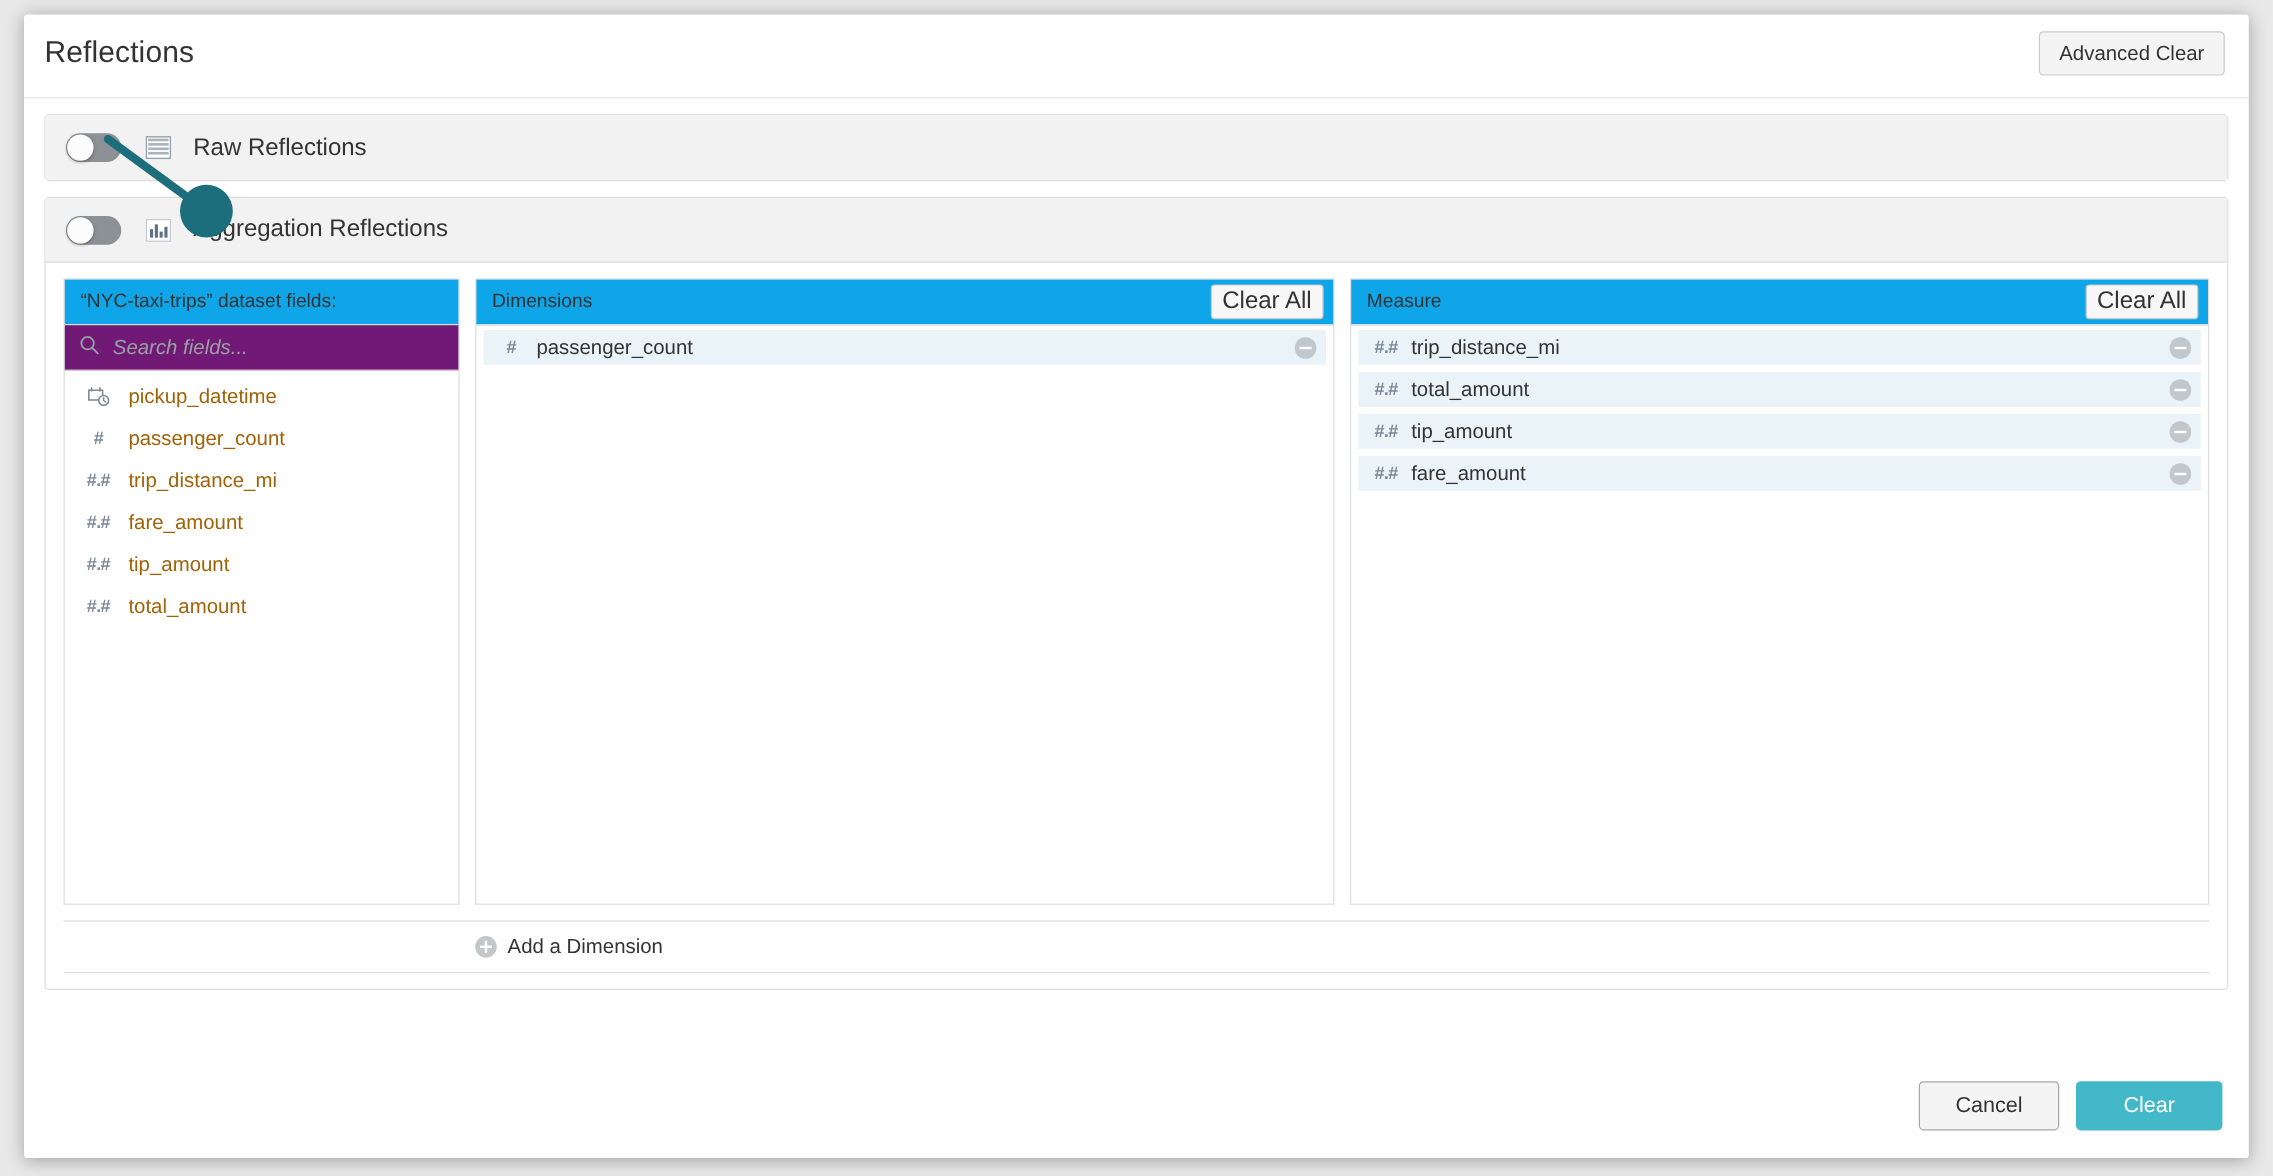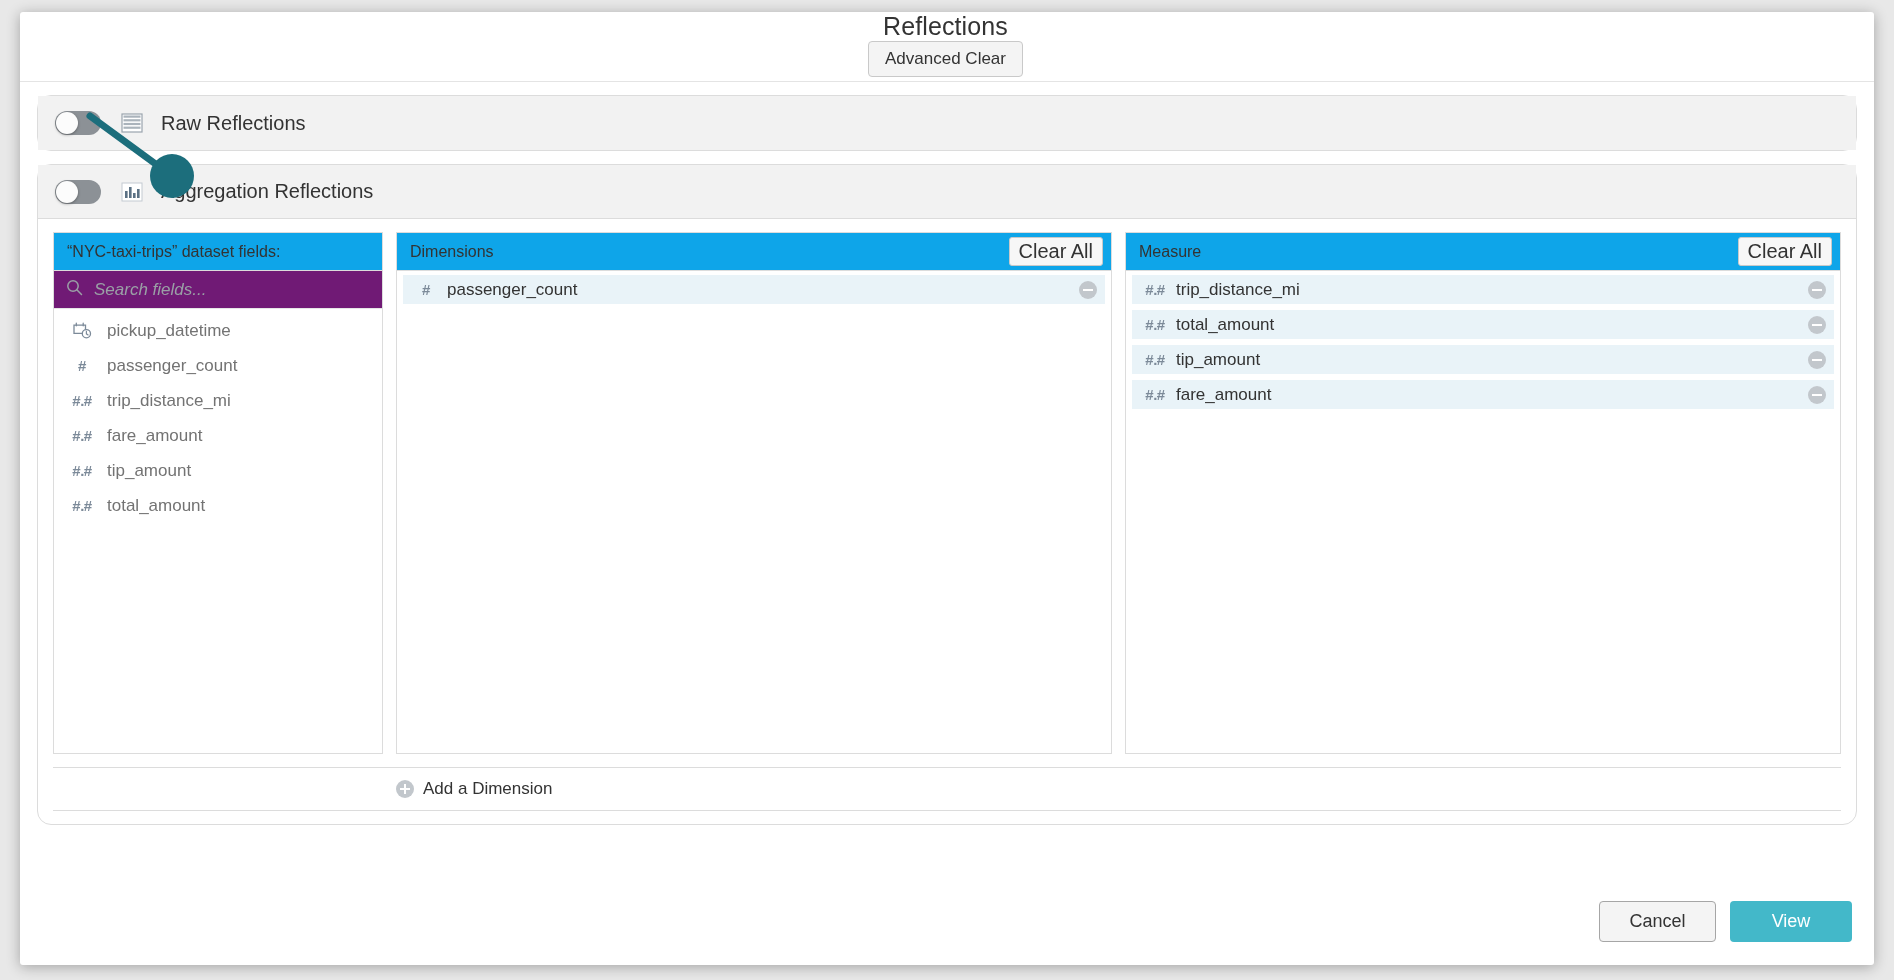--- a/index.html
+++ b/index.html
@@ -20,21 +20,20 @@
     box-shadow: 0 2px 14px rgba(0,0,0,0.30);
   }
 
   
   .modal-header {
     height: 70px;
     border-bottom: 1px solid #e4e4e4;
     display: flex;
     align-items: center;
     padding: 0 20px 4px 17px;
-    flex-direction: column;
   }
   .modal-title {
     font-size: 25px;
     color: #333333;
     font-weight: 400;
     letter-spacing: 0.1px;
   }
   .header-spacer { flex: 1; }
   .btn-advanced {
     background: #f4f4f4;
@@ -45,21 +44,21 @@
     font-size: 17px;
     color: #333;
     font-family: "Liberation Sans", sans-serif;
     cursor: pointer;
   }
 
   
   .section {
     margin: 13px 17px 0 17px;
     border: 1px solid #dcdcdc;
-    border-radius: 14px;
+    border-radius: 4px;
   }
   .section-bar {
     background: #f2f2f2;
     height: 54px;
     display: flex;
     align-items: center;
     padding-left: 17px;
   }
   .section-agg .section-bar { border-bottom: 1px solid #dcdcdc; }
 
@@ -159,21 +158,21 @@
     padding-left: 13px;
     cursor: pointer;
   }
   .field-row .type-icon {
     width: 30px; flex: 0 0 auto;
     display: flex; align-items: center; justify-content: center;
   }
   .field-row .fname {
     margin-left: 10px;
     font-size: 17px;
-    color: #737373;
+    color: #a16207;
   }
 
   .type-text {
     font-family: "Liberation Sans", sans-serif;
     font-size: 15px;
     color: #7c8a99;
     letter-spacing: -0.5px;
     font-weight: 600;
   }
 
@@ -465,20 +464,20 @@
         <span class="add-link">
           <span class="plus"></span>
           <span class="atext">Add a Dimension</span>
         </span>
       </div>
     </div>
   </div>
 
   <div class="modal-footer">
     <button class="btn-cancel">Cancel</button>
-    <button class="btn-save">View</button>
+    <button class="btn-save">Clear</button>
   </div>
 </div>
 
 <svg id="annotation">
   <line id="anno-line" stroke="#1c6e7c" stroke-width="7" stroke-linecap="round" x1="90" y1="116" x2="172" y2="176"></line>
   <circle id="anno-dot" fill="#1c6e7c" cx="172" cy="176" r="22"></circle>
 </svg>
 
 </body></html>

